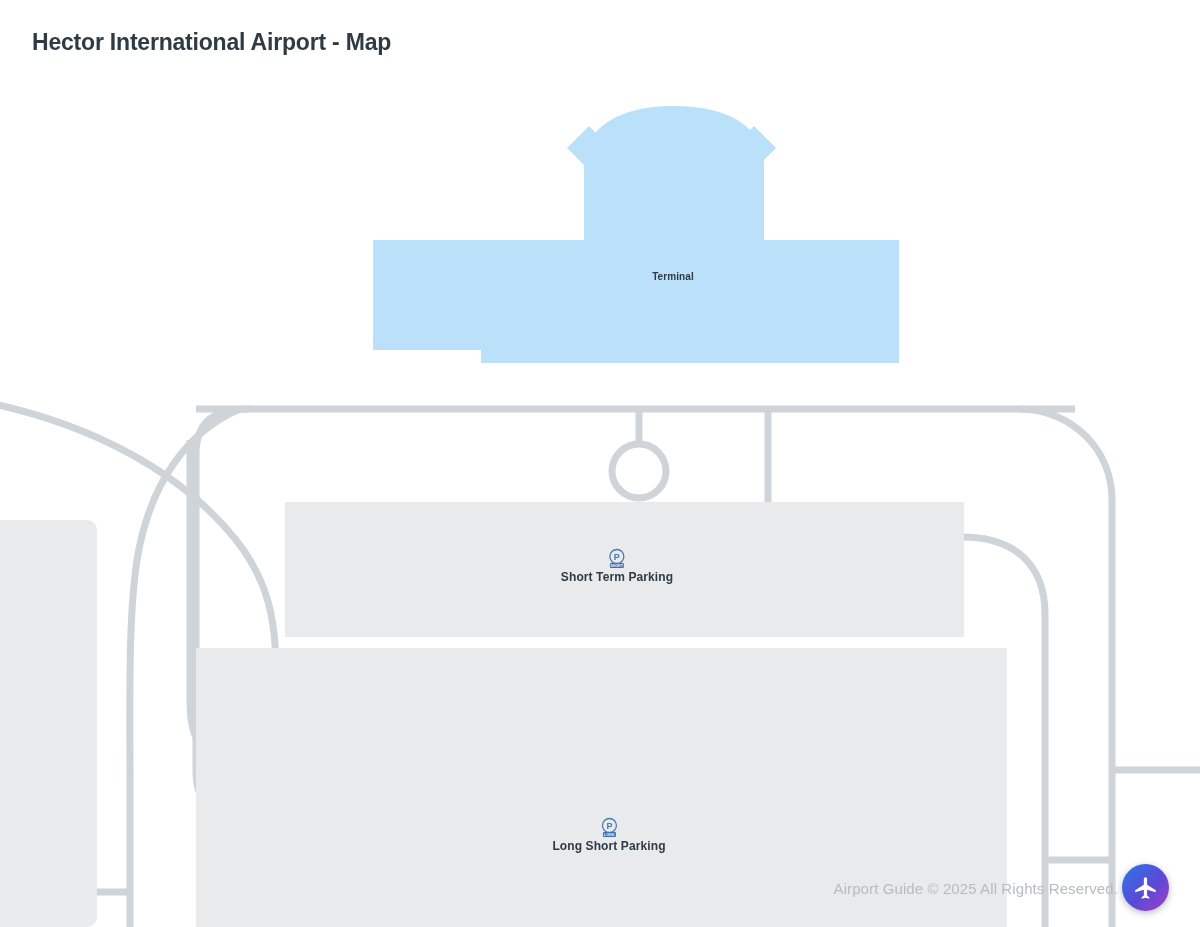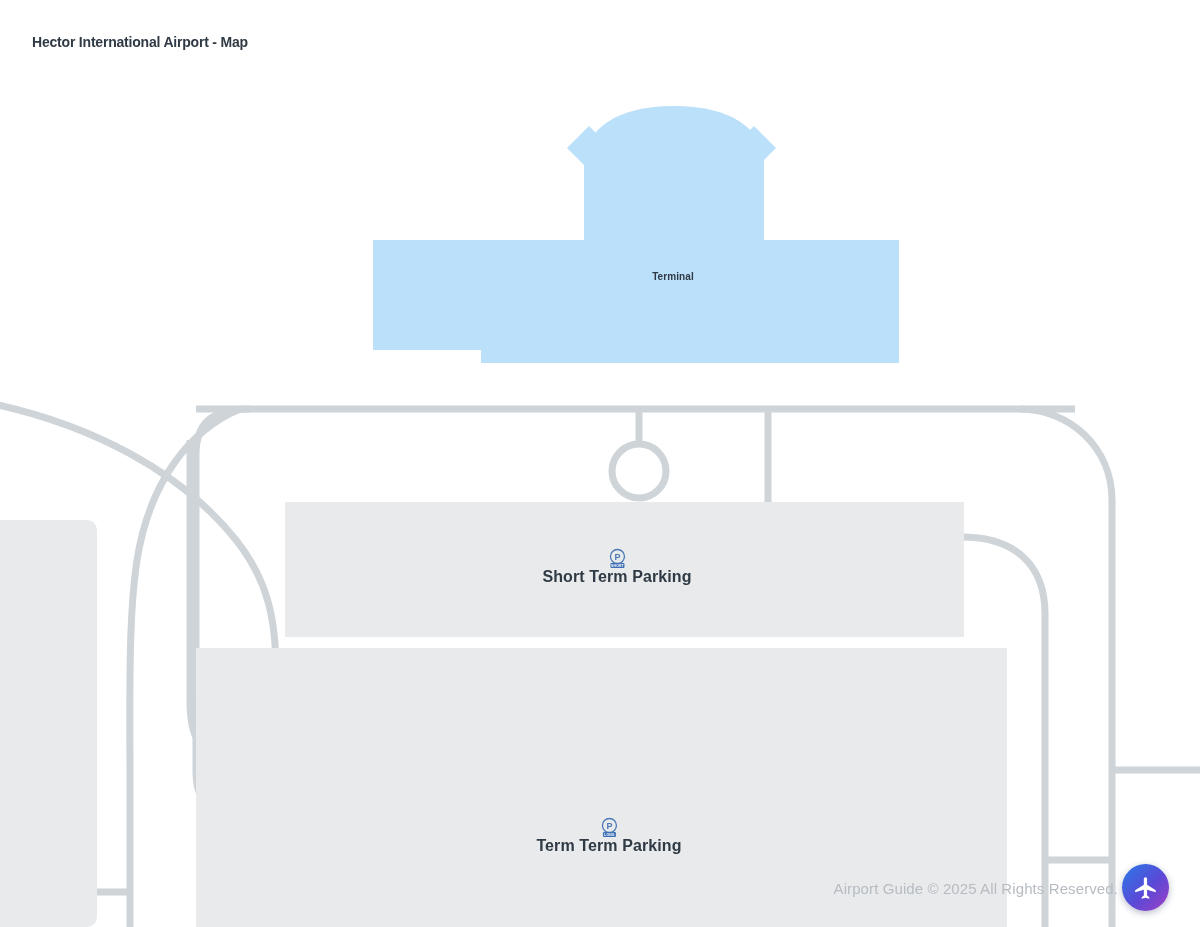--- a/index.html
+++ b/index.html
@@ -23,21 +23,21 @@
     left: 0;
     width: 1200px;
     height: 78px;
     box-sizing: border-box;
     padding: 30px 0 0 32px;
     z-index: 20;
     pointer-events: none;
   }
   .page-title {
     margin: 0;
-    font-size: 14px;
+    font-size: 23px;
     font-weight: bold;
     letter-spacing: -0.2px;
     color: #2f3a45;
     line-height: 24px;
   }
 
   
   .map-canvas {
     position: absolute;
     inset: 0;
@@ -83,21 +83,21 @@
   }
   .poi-icon-wrap {
     display: block;
     margin: 0 auto 1px auto;
     width: 22px;
     height: 22px;
     line-height: 0;
   }
   .poi-label {
     display: block;
-    font-size: 16px;
+    font-size: 12px;
     font-weight: bold;
     color: #2f3a45;
     line-height: 12px;
     letter-spacing: 0.1px;
   }
 
   .poi-short { left: 617px; top: 548px; }
   .poi-long  { left: 609px; top: 817px; }
 
   
@@ -207,21 +207,21 @@
 
   <div class="poi-marker poi-long">
     <span class="poi-icon-wrap">
       <svg width="22" height="22" viewBox="0 0 22 22" xmlns="http://www.w3.org/2000/svg">
         <circle cx="11" cy="8.5" r="7" fill="none" stroke="#4a79b5" stroke-width="1.3"></circle>
         <text x="11" y="12" text-anchor="middle" font-family="Liberation Sans, sans-serif" font-size="9" font-weight="bold" fill="#4a79b5">P</text>
         <rect x="4.5" y="15" width="13" height="5" rx="1" fill="#3f6fb5"></rect>
         <text x="11" y="19" text-anchor="middle" font-family="Liberation Sans, sans-serif" font-size="3.4" font-weight="bold" fill="#ffffff" letter-spacing="0.2">LONG</text>
       </svg>
     </span>
-    <span class="poi-label">Term Term Parking</span>
+    <span class="poi-label">Long Short Parking</span>
   </div>
 </div>
 
 <div class="map-credit">Airport Guide © 2025 All Rights Reserved.</div>
 
 <button class="fab">
   <span>
     <svg width="26" height="26" viewBox="0 0 24 24" xmlns="http://www.w3.org/2000/svg">
       <path fill="#ffffff" d="M21 16v-2l-8-5V3.5A1.5 1.5 0 0 0 11.5 2 1.5 1.5 0 0 0 10 3.5V9l-8 5v2l8-2.5V19l-2 1.5V22l3.5-1 3.5 1v-1.5L13 19v-5.5z"></path>
     </svg>

